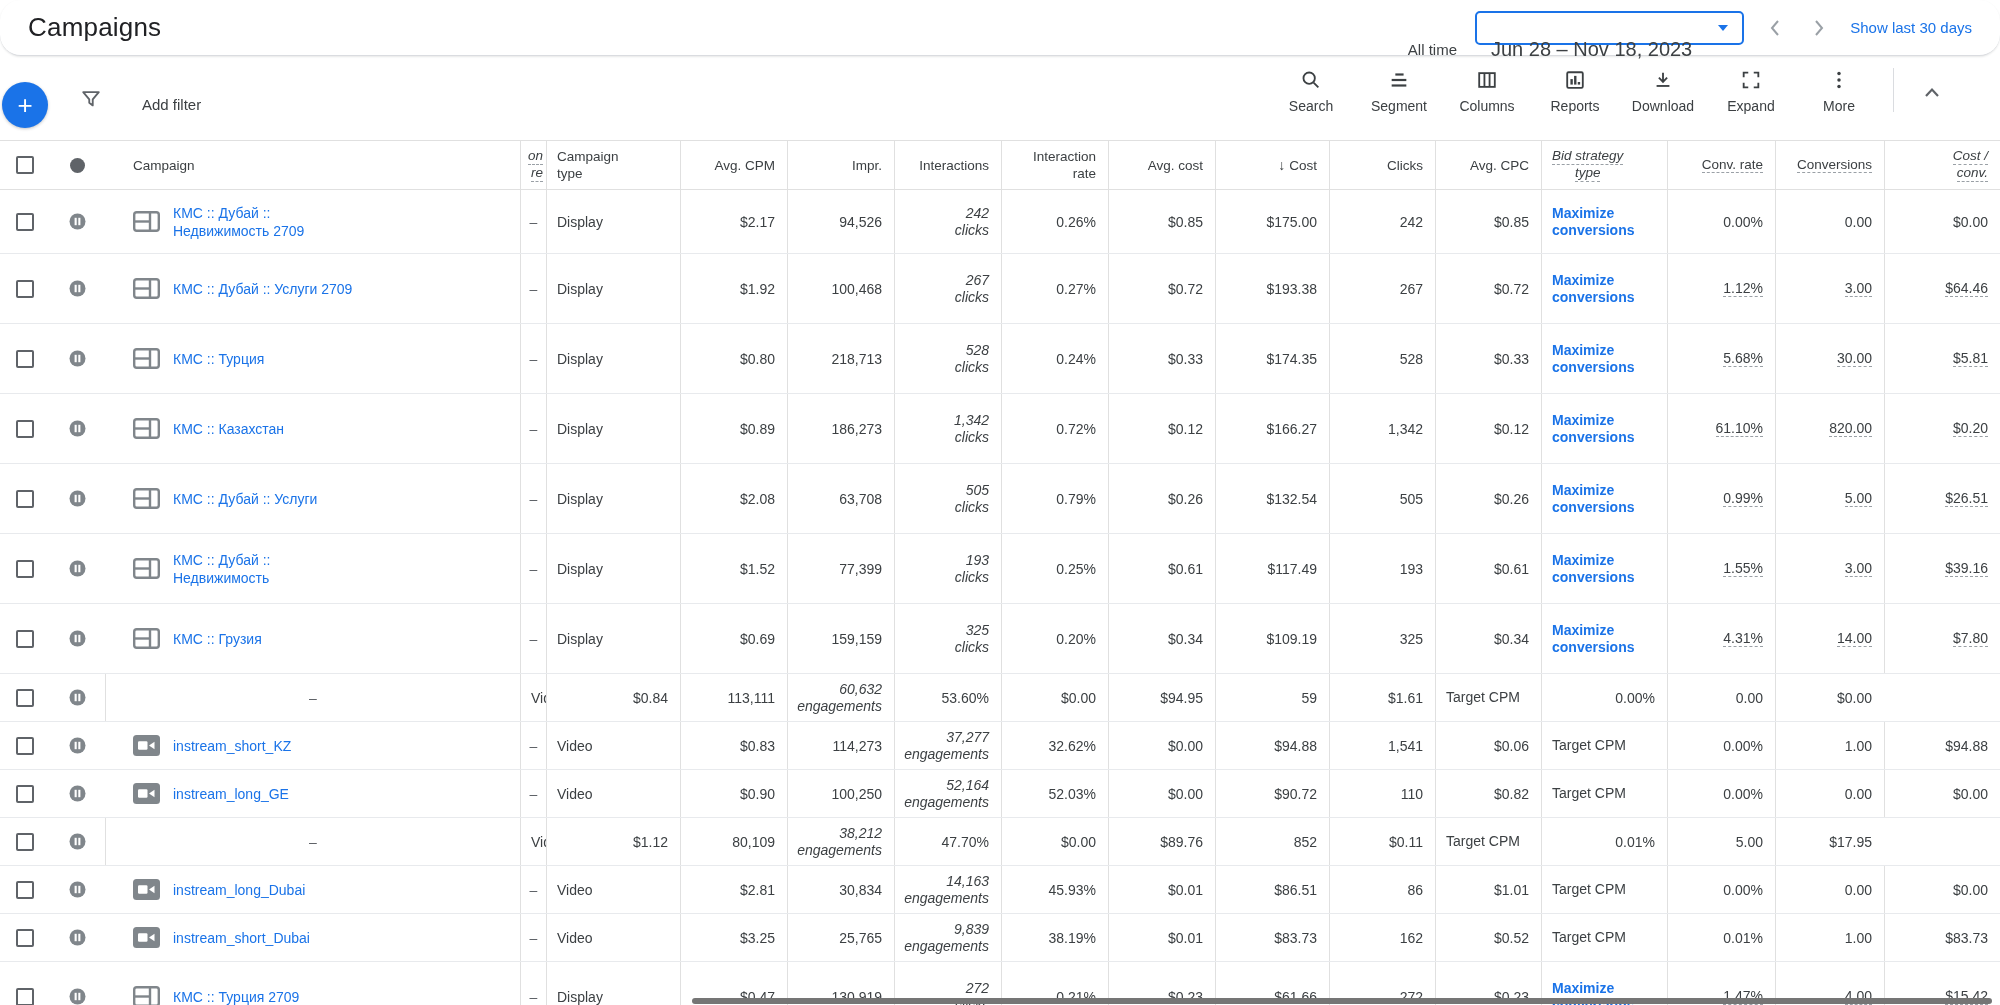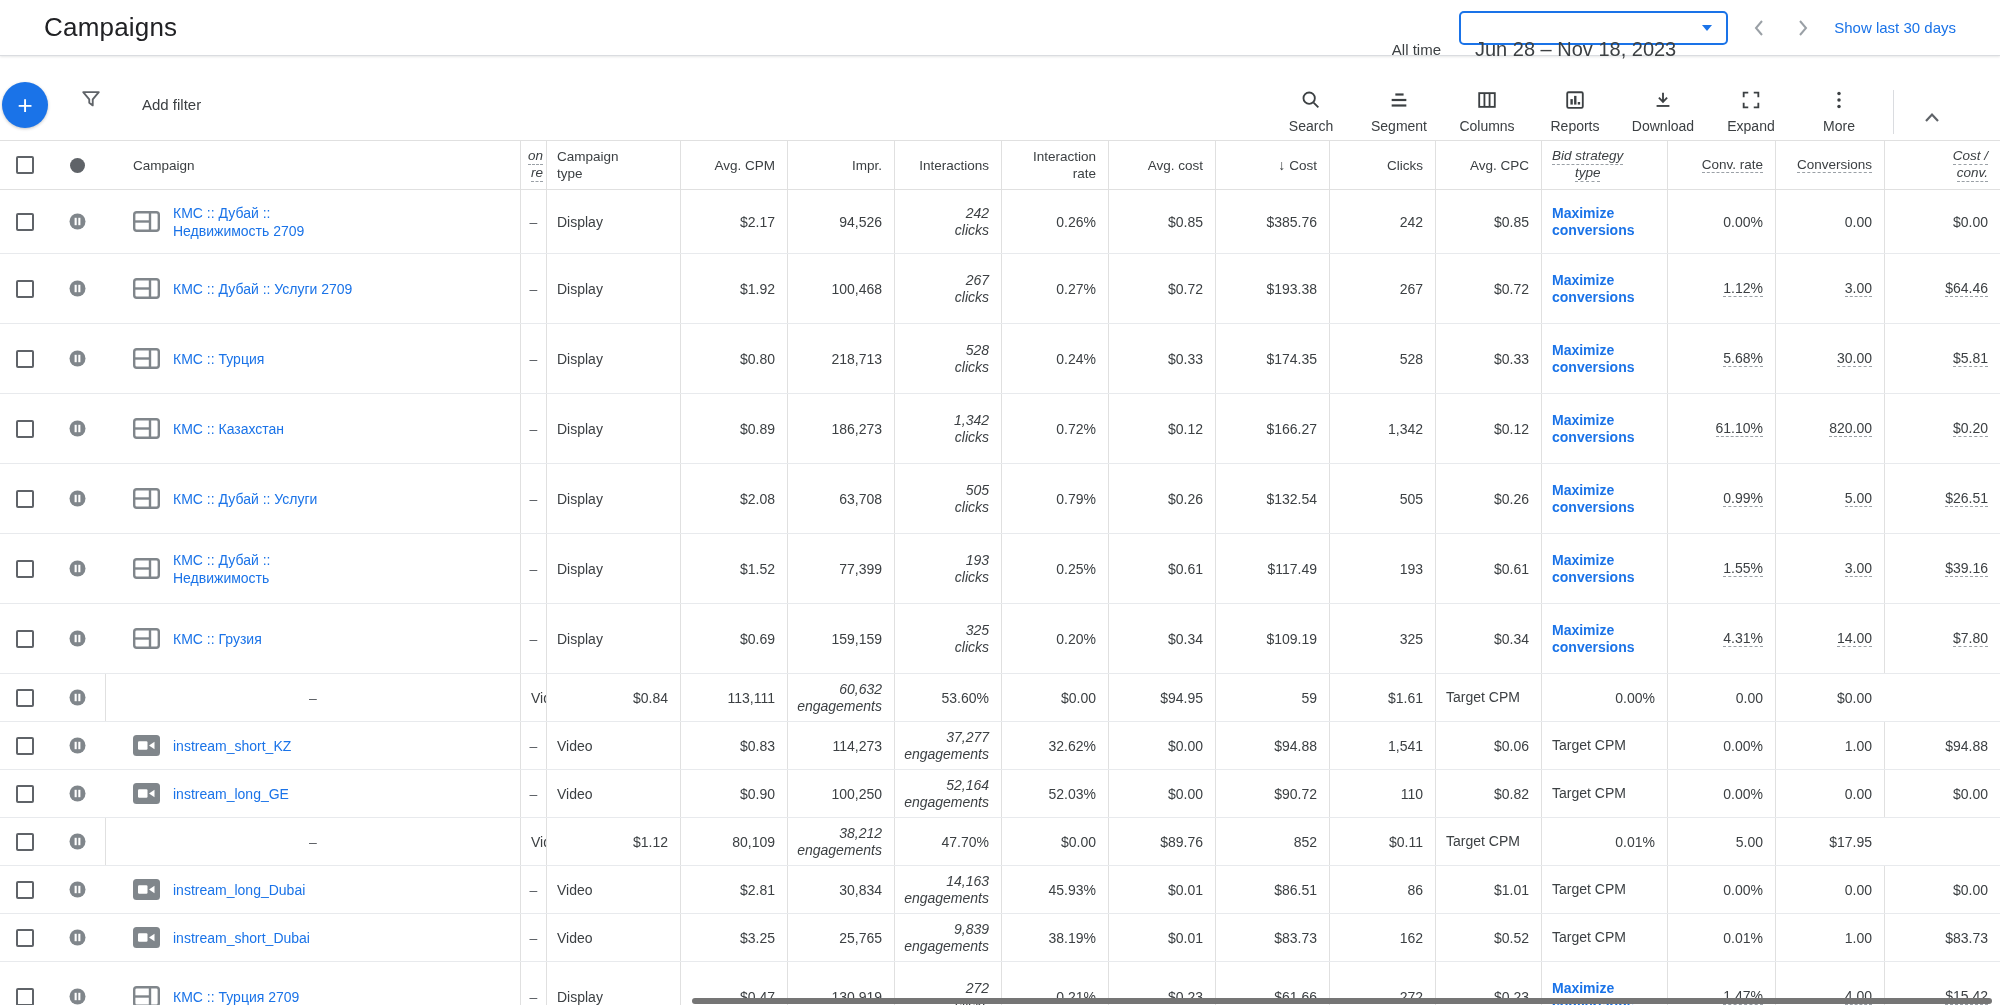--- a/index.html
+++ b/index.html
@@ -5,43 +5,43 @@
   :root{
     --accent:#1a73e8; --text:#3c4043; --title:#202124; --icon:#5f6368;
     --icon-fill:#80868b; --border:#e0e0e0; --row-border:#e8eaed; --dot:#9aa0a6;
   }
   *{box-sizing:border-box;margin:0;padding:0;}
   html,body{width:2000px;height:1005px;overflow:hidden;background:#fff;
     font-family:"Liberation Sans","DejaVu Sans",sans-serif;color:var(--text);}
   #app{position:relative;width:2000px;height:1005px;overflow:hidden;background:#fff;}
 
   
-  .topbar{position:relative;height:56px;display:flex;align-items:center;padding:0 44px;
-    border-bottom:1px solid #dadce0;box-shadow:0 1px 2px rgba(60,64,67,.12);background:#fff;z-index:4;}
+  .topbar{position:relative;height:56px;display:flex;align-items:center;padding:0 28px;
+    border-bottom:1px solid #dadce0;box-shadow:0 1px 2px rgba(60,64,67,.12);background:#fff;z-index:4;border-radius:21px;}
   .page-title{font-size:26px;font-weight:400;color:var(--title);letter-spacing:.2px;}
   .topbar .spacer{flex:1;}
   .daterow{display:flex;align-items:center;gap:18px;}
   .all-time{font-size:15px;color:var(--text);margin-top:44px;}
   .datebtn{display:flex;align-items:center;gap:26px;height:34px;padding:0 14px;
     border:2px solid var(--accent);border-radius:5px;cursor:pointer;background:#fff;}
   .datebtn .dtext{font-size:20px;font-weight:500;color:var(--text);white-space:nowrap;margin-top:44px;}
   .caret-down{width:0;height:0;border-left:5px solid transparent;border-right:5px solid transparent;
     border-top:6px solid var(--accent);}
   .navchev{width:26px;height:26px;display:flex;align-items:center;justify-content:center;cursor:pointer;}
   .show-last{font-size:15px;font-weight:500;color:var(--accent);cursor:pointer;white-space:nowrap;}
 
   
   .filterbar{position:relative;height:84px;background:#fff;display:flex;align-items:center;}
   .fab{position:absolute;left:2px;top:26px;width:46px;height:46px;border-radius:50%;
     background:var(--accent);display:flex;align-items:center;justify-content:center;cursor:pointer;z-index:3;
     box-shadow:0 1px 3px rgba(60,64,67,.3);}
   .fab .plus{color:#fff;font-size:26px;line-height:26px;font-weight:400;}
   .funnel{position:absolute;left:80px;top:32px;cursor:pointer;}
   .add-filter{position:absolute;left:142px;top:40px;font-size:15px;color:var(--text);cursor:pointer;}
-  .tools{position:absolute;right:40px;top:28px;display:flex;align-items:flex-end;gap:0;}
+  .tools{position:absolute;right:40px;top:8px;display:flex;align-items:center;gap:0;}
   .tool{width:88px;display:flex;flex-direction:column;align-items:center;gap:6px;cursor:pointer;padding-top:4px;}
   .tool .tico{height:24px;display:flex;align-items:center;justify-content:center;}
   .tool .tlabel{font-size:14px;color:var(--text);white-space:nowrap;}
   .vdiv{width:1px;height:44px;background:#dadce0;margin:2px 10px 0 10px;}
   .collapse{width:56px;display:flex;align-items:center;justify-content:center;padding-top:12px;cursor:pointer;}
 
   
   .grid{display:grid;grid-template-columns:50px 55px 415px 26px 134px 107px 107px 107px 107px 107px 114px 106px 106px 126px 108px 109px 116px;
     align-items:center;}
   .thead{height:50px;border-top:1px solid var(--border);border-bottom:1px solid var(--border);
@@ -280,21 +280,21 @@
     <div class="c bL num">$2.17</div>
     <div class="c bL num">94,526</div>
     <div class="c bL num" style="padding-right:12px">
             <span class="colstack">
               <span class="interline">242</span>
               <span class="interline">clicks</span>
             </span>
           </div>
     <div class="c bL num">0.26%</div>
     <div class="c bL num">$0.85</div>
-    <div class="c bL num">$385.76</div>
+    <div class="c bL num">$175.00</div>
     <div class="c bL num">242</div>
     <div class="c bL num">$0.85</div>
     <div class="c bL lt">
             <span class="bid-link">Maximize conversions</span>
           </div>
     <div class="c bL num">
             <span class="">0.00%</span>
           </div>
     <div class="c bL num">
             <span class="">0.00</span>

